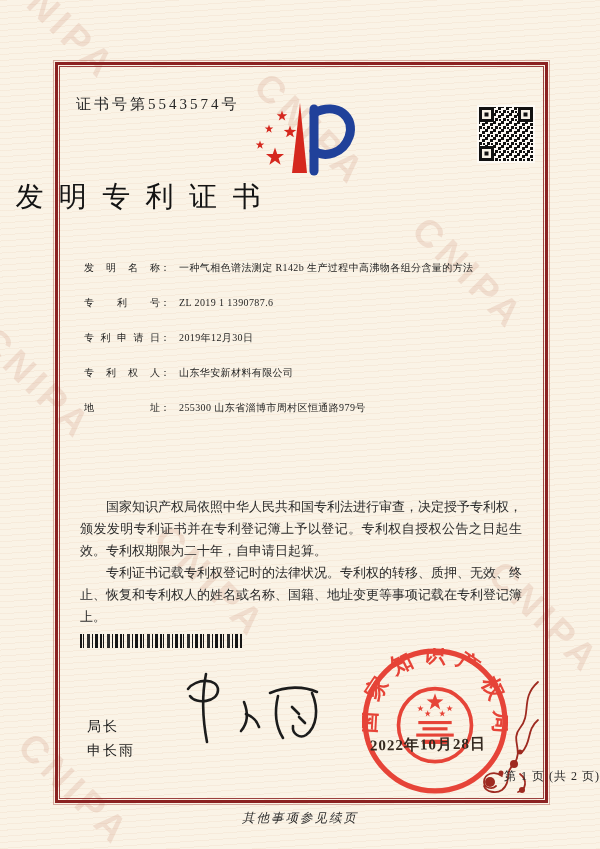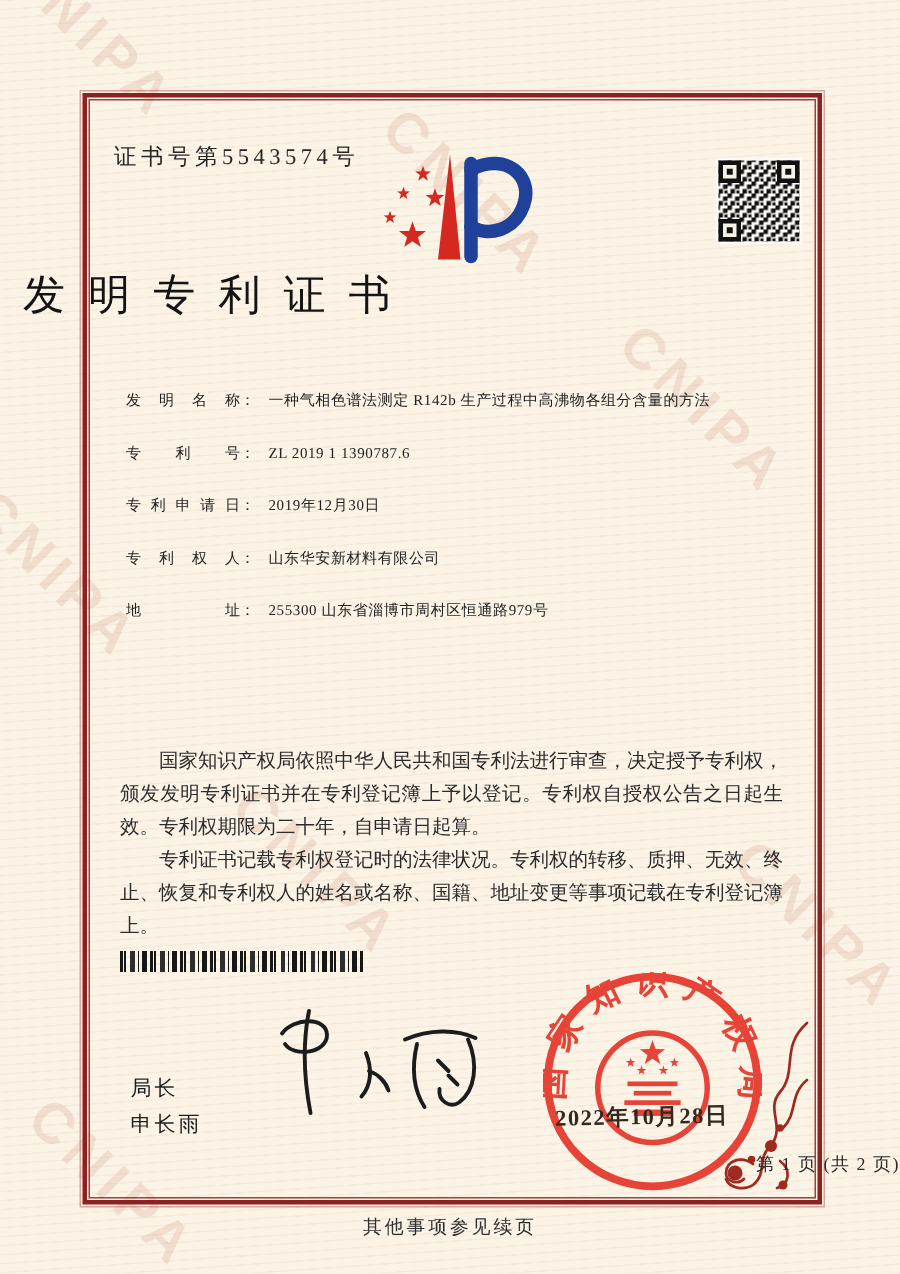--- a/index.html
+++ b/index.html
@@ -83,21 +83,21 @@
   }
   
   .ornament{position:absolute;left:468px;top:680px;}
   
   .page-indicator{
     position:absolute;left:0;right:0;top:768px;text-align:right;
     font-size:12px;color:#2a2a2a;letter-spacing:1px;
   }
   .footnote{
     position:absolute;left:0;right:0;top:810px;text-align:center;
-    font-size:12.5px;color:#2e2e2e;letter-spacing:2px;
+    font-size:12.5px;color:#2e2e2e;letter-spacing:2px;font-style:italic;
   }
 </style>
 </head>
 <body>
 
 <div class="page">
 
   <div class="wm" style="top:2px;left:-10px;">CNIPA</div>
   <div class="wm" style="top:108px;left:240px;">CNIPA</div>
   <div class="wm" style="top:252px;left:398px;">CNIPA</div>

